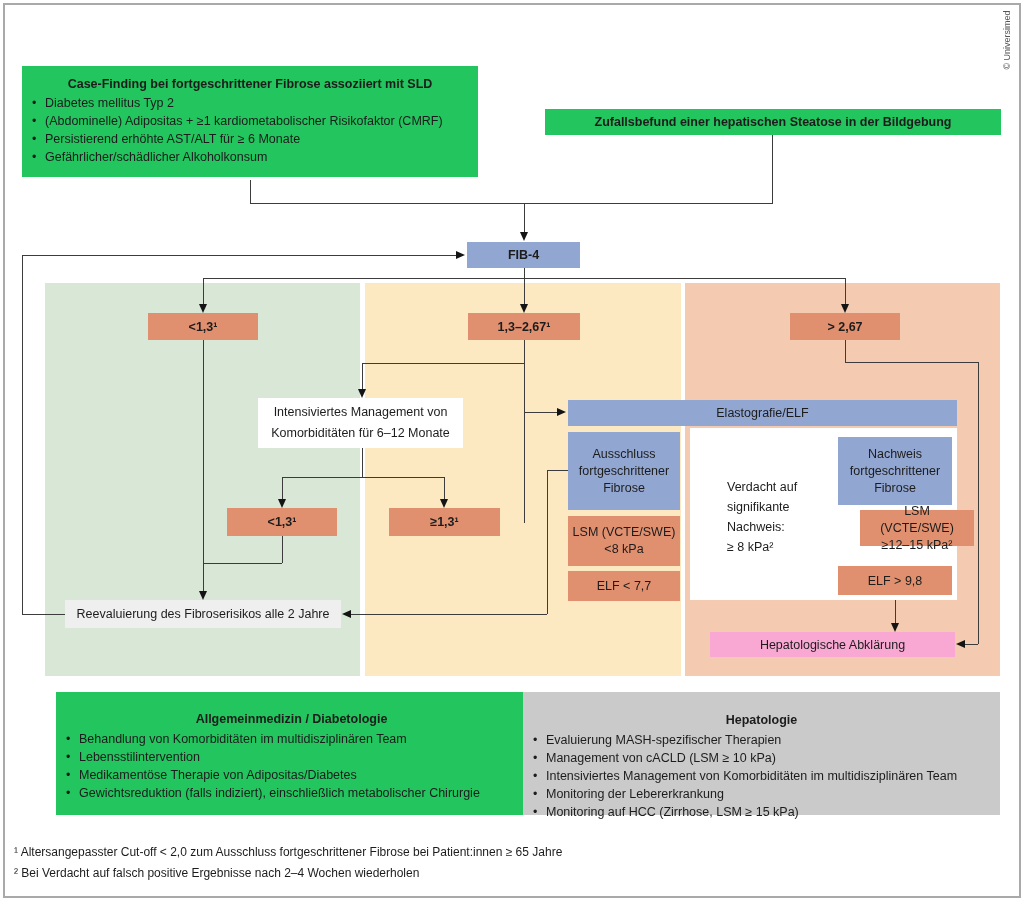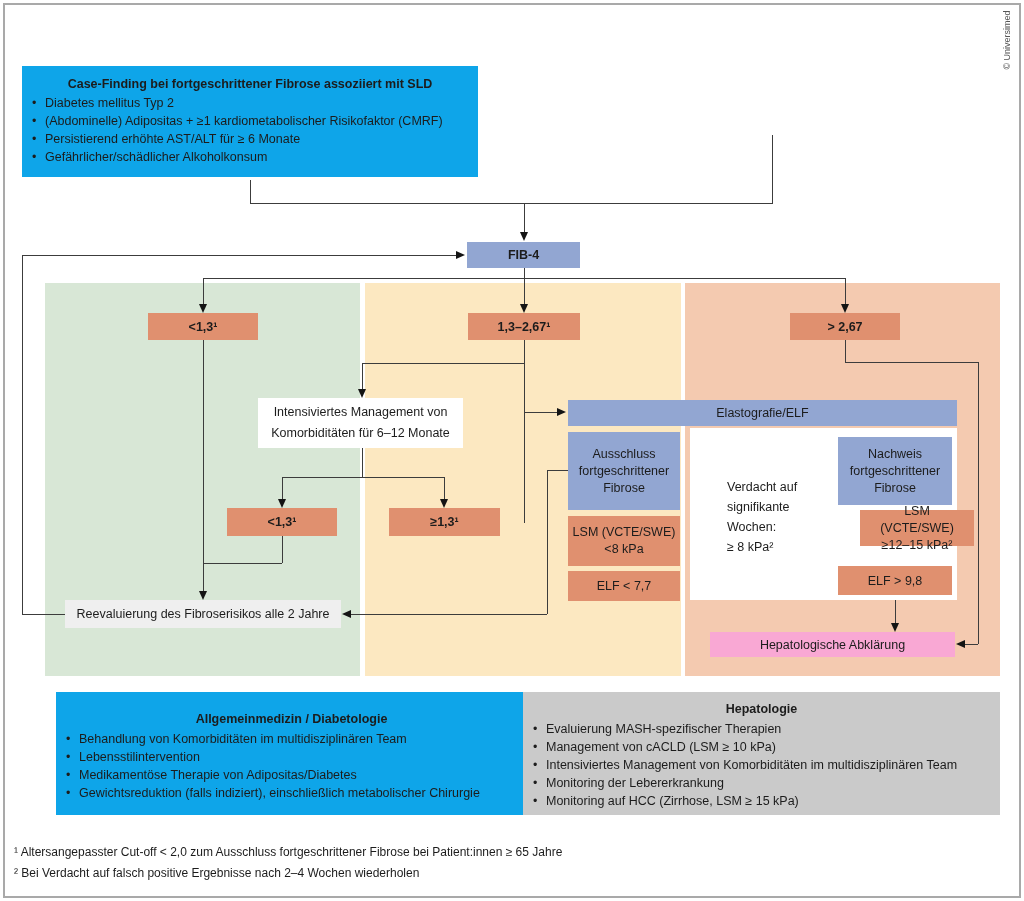--- a/index.html
+++ b/index.html
@@ -2,21 +2,21 @@
 <html><head>
 <meta charset="utf-8">
 <style>
   html,body{margin:0;padding:0;background:#fff;}
   #canvas{position:relative;width:1024px;height:901px;background:#ffffff;overflow:hidden;
           font-family:"Liberation Sans","DejaVu Sans",sans-serif;color:#1c1c1c;font-size:12.5px;}
   #frame{position:absolute;left:3px;top:3px;right:3px;bottom:3px;border:2px solid #a9a9a9;}
   .abs{position:absolute;}
   .center{display:flex;align-items:center;justify-content:center;text-align:center;}
   
-  .gray-l{background:#0ea5e9;}
+  .gray-l{background:#22c55e;}
   .gray-m{background:#cacaca;}
   .blue{background:#92a6d2;}
   .salmon{background:#e0906f;}
   .white-b{background:#ffffff;}
   
   #panel-green{left:45px;top:283px;width:315px;height:393px;background:#d8e7d6;}
   #panel-yellow{left:365px;top:283px;width:316px;height:393px;background:#fce8c1;}
   #panel-salmon{left:685px;top:283px;width:315px;height:393px;background:#f4cab0;}
   
   #title{left:0;right:0;top:29px;text-align:center;font-size:13.5px;font-weight:bold;}
@@ -40,21 +40,21 @@
   #elf-low{left:568px;top:571px;width:112px;height:30px;}
   #verdacht{left:690px;top:428px;width:267px;height:172px;}
   #verdacht-text{left:727px;top:477px;width:110px;line-height:20px;text-align:left;}
   #nachweis{left:838px;top:437px;width:114px;height:68px;line-height:17px;padding:0 6px;box-sizing:border-box;}
   #lsm-high{left:860px;top:510px;width:114px;height:36px;line-height:17px;padding:0 12px;box-sizing:border-box;}
   #elf-high{left:838px;top:566px;width:114px;height:29px;}
   #hepa-ref{left:710px;top:632px;width:245px;height:25px;background:#f9a8d4;}
   #reeval{left:65px;top:600px;width:276px;height:28px;background:#efefef;}
   
   #pc-box{left:45px;top:692px;width:471px;height:123px;padding-top:20px;box-sizing:border-box;margin-left:11px;}
-  #hep-box{left:523px;top:692px;width:477px;height:123px;padding-top:10px;box-sizing:border-box;}
+  #hep-box{left:523px;top:692px;width:477px;height:123px;padding-top:21px;box-sizing:border-box;}
   .sect-title{text-align:center;font-weight:bold;margin-bottom:4px;}
   ul.bullets{list-style:none;margin:0;padding:0 8px 0 23px;}
   ul.bullets li{position:relative;line-height:18px;}
   ul.bullets li::before{content:"\2022";position:absolute;left:-13px;top:0;}
   
   #footnotes{left:14px;top:842px;line-height:21px;font-size:12px;}
   
   .ln{position:absolute;background:#3c3c3c;}
   .arr{position:absolute;width:0;height:0;}
   .arr-d{border-left:4.5px solid transparent;border-right:4.5px solid transparent;border-top:9px solid #141414;}
@@ -75,20 +75,21 @@
 
   <div id="case-finding" class="abs gray-l">
     <div class="bt">Case-Finding bei fortgeschrittener Fibrose assoziiert mit SLD</div>
     <ul class="bullets">
       <li>Diabetes mellitus Typ 2</li>
       <li>(Abdominelle) Adipositas + ≥1 kardiometabolischer Risikofaktor (CMRF)</li>
       <li>Persistierend erhöhte AST/ALT für ≥ 6 Monate</li>
       <li>Gefährlicher/schädlicher Alkoholkonsum</li>
     </ul>
   </div>
+  <div id="incidental" class="abs gray-l center">Zufallsbefund einer hepatischen Steatose in der Bildgebung</div>
 
   <div id="fib4" class="abs blue center">FIB-4</div>
 
   <div id="cut-low" class="abs salmon center">&lt;1,3¹</div>
   <div id="cut-mid" class="abs salmon center">1,3–2,67¹</div>
   <div id="cut-high" class="abs salmon center">&gt; 2,67</div>
 
   <div id="mgmt" class="abs white-b center">
     <div>
       <div>Intensiviertes Management von</div>
@@ -101,21 +102,21 @@
 
   <div id="elasto" class="abs blue center">Elastografie/ELF</div>
   <div id="exclusion" class="abs blue center">Ausschluss fortgeschrittener Fibrose</div>
   <div id="lsm-low" class="abs salmon center">LSM (VCTE/SWE) &lt;8 kPa</div>
   <div id="elf-low" class="abs salmon center">ELF &lt; 7,7</div>
 
   <div id="verdacht" class="abs white-b"></div>
   <div id="verdacht-text" class="abs">
     <div>Verdacht auf</div>
     <div>signifikante</div>
-    <div>Wochen:</div>
+    <div>Nachweis:</div>
     <div>≥ 8 kPa²</div>
   </div>
   <div id="nachweis" class="abs blue center">Nachweis fortgeschrittener Fibrose</div>
   <div id="lsm-high" class="abs salmon center">LSM (VCTE/SWE) ≥12–15 kPa²</div>
   <div id="elf-high" class="abs salmon center">ELF &gt; 9,8</div>
 
   <div id="hepa-ref" class="abs center">Hepatologische Abklärung</div>
   <div id="reeval" class="abs center">Reevaluierung des Fibroserisikos alle 2 Jahre</div>
 
   <div id="pc-box" class="abs gray-l">

